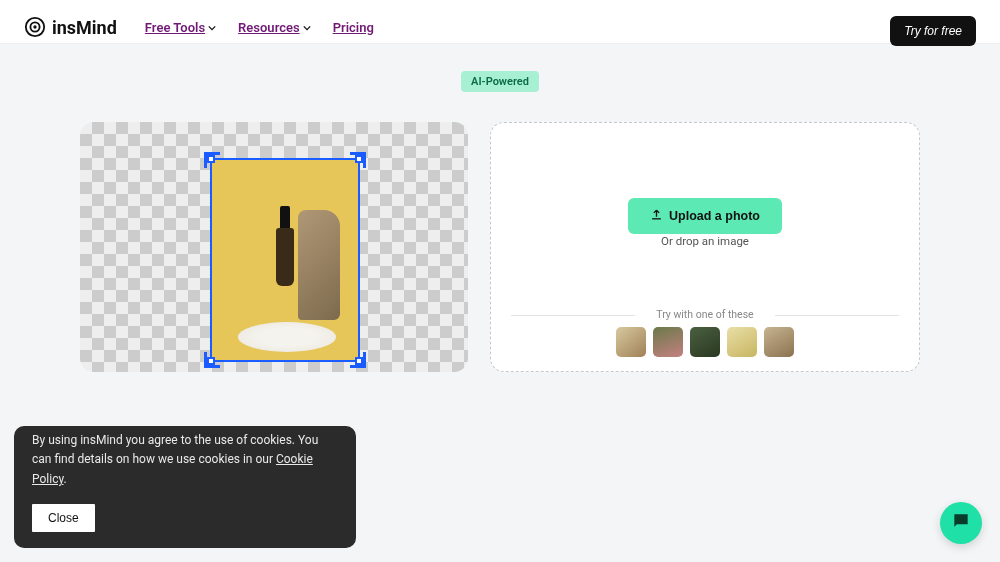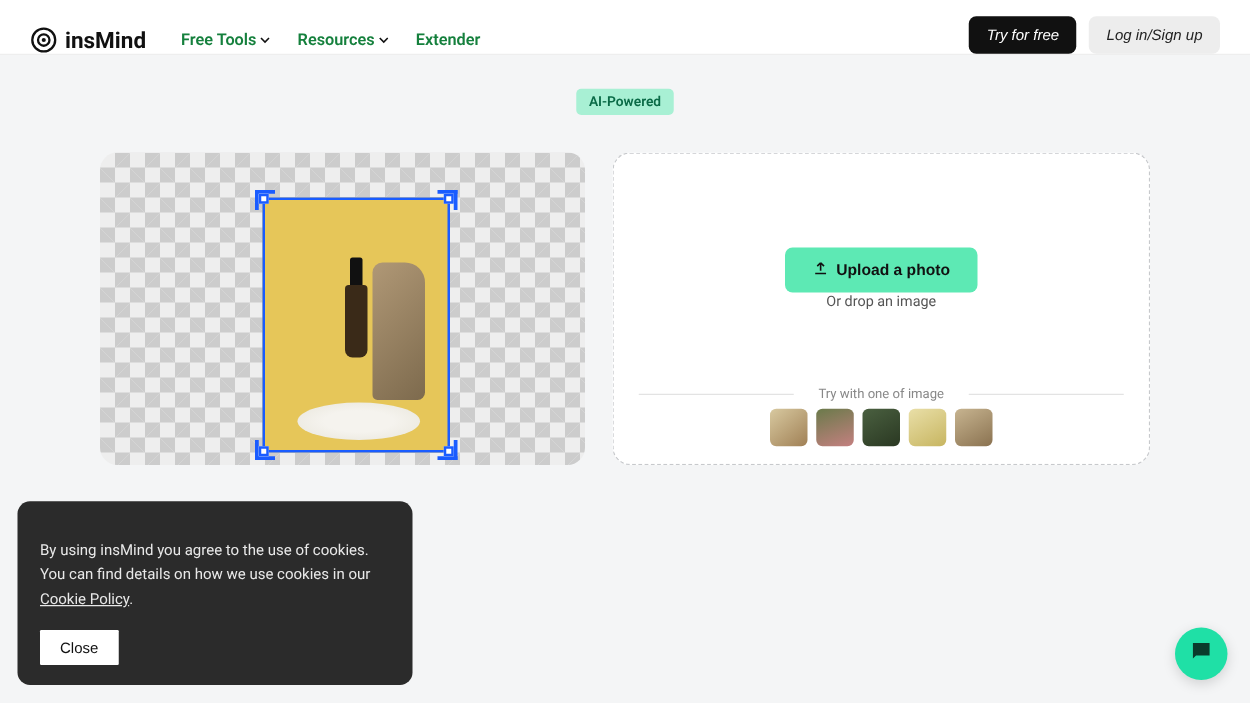--- a/index.html
+++ b/index.html
@@ -1,24 +1,24 @@
 <!DOCTYPE html>
 <html><head>
 <meta charset="utf-8">
 <style>
 * { margin: 0; padding: 0; box-sizing: border-box; }
 body { font-family: -apple-system, BlinkMacSystemFont, "Segoe UI", Roboto, sans-serif; background: #f4f5f6; width: 1000px; height: 562px; overflow: hidden; position: relative; }
 
 
-.header { background: #fff; height: 44px; display: flex; align-items: flex-end; padding: 0 24px; border-bottom: 1px solid #eee; justify-content: space-between; }
+.header { background: #fff; height: 44px; display: flex; align-items: flex-start; padding: 16px 24px; border-bottom: 1px solid #eee; justify-content: space-between; }
 .header-left { display: flex; align-items: center; gap: 28px; }
 .logo { display: flex; align-items: center; gap: 6px; font-weight: 700; font-size: 18px; color: #111; }
 .logo-icon svg { display: block; }
 .nav { display: flex; gap: 22px; }
-.nav-item { font-size: 13px; font-weight: 600; color: #15803d; display: flex; align-items: center; gap: 3px; cursor: pointer; }
+.nav-item { font-size: 13px; font-weight: 600; color: #701a75; display: flex; align-items: center; gap: 3px; cursor: pointer; text-decoration: underline; }
 .chevron { width: 8px; height: 8px; }
 .header-right { display: flex; gap: 10px; }
 .btn { font-size: 12px; padding: 8px 14px; border-radius: 6px; border: none; cursor: pointer; font-weight: 500; font-style: italic; }
 .btn-dark { background: #111; color: #fff; }
 .btn-light { background: #ededed; color: #222; }
 
 
 .hero { text-align: center; padding: 26px 20px 20px; }
 .badge { display: inline-block; background: #a8f0d4; color: #0a6b47; font-size: 11px; font-weight: 600; padding: 4px 10px; border-radius: 4px; margin-bottom: 10px; }
 .title { font-size: 36px; font-weight: 800; color: #111; line-height: 1.12; margin-bottom: 14px; letter-spacing: -0.5px; }
@@ -65,21 +65,21 @@
 .try-label::before { left:0; } .try-label::after { right:0; }
 .thumbs { display:flex; gap:7px; justify-content:center; }
 .thumb { width:30px; height:30px; border-radius:5px; cursor:pointer; }
 .t1{background:linear-gradient(140deg,#d8c9a0,#a08055);}
 .t2{background:linear-gradient(160deg,#6a7a4a,#c48080);}
 .t3{background:linear-gradient(150deg,#4a6040,#2a3822);}
 .t4{background:linear-gradient(150deg,#e9dfa8,#c7b560);}
 .t5{background:linear-gradient(150deg,#c7b490,#8a7250);}
 
 
-.cookie { position:absolute; left:14px; bottom:14px; width:316px; background:#2b2b2b; color:#e8e8e8; border-radius:10px; padding:30px 18px 16px; font-size:12px; line-height:1.65; }
+.cookie { position:absolute; left:14px; bottom:14px; width:342px; background:#2b2b2b; color:#e8e8e8; border-radius:10px; padding:5px 18px 16px; font-size:12px; line-height:1.65; }
 .cookie a { color:#e8e8e8; text-decoration:underline; cursor:pointer; }
 .cookie-close { margin-top:14px; background:#fff; border:none; color:#111; font-size:12px; padding:7px 16px; border-radius:1px; cursor:pointer; }
 
 
 .chat-fab { position:absolute; right:18px; bottom:18px; width:42px; height:42px; border-radius:50%; background:#1fe0a6; display:flex; align-items:center; justify-content:center; cursor:pointer; box-shadow:0 3px 10px rgba(0,0,0,.15); }
 .chat-fab svg { width:20px; height:20px; fill:#0a3c2c; }
 </style>
 </head>
 <body>
 
@@ -102,27 +102,26 @@
               <path d="M1 3l4 4 4-4" stroke="#111" stroke-width="1.6" fill="none"></path>
             </svg></span>
       </div>
       <div class="nav-item">
         <span>Resources</span>
         <span><svg class="chevron" viewBox="0 0 10 10">
               <path d="M1 3l4 4 4-4" stroke="#111" stroke-width="1.6" fill="none"></path>
             </svg></span>
       </div>
       <div class="nav-item">
-        <span>Extender</span>
+        <span>Pricing</span>
       </div>
     </nav>
   </div>
   <div class="header-right">
     <button class="btn btn-dark">Try for free</button>
-    <button class="btn btn-light">Log in/Sign up</button>
   </div>
 </header>
 
 <section class="hero">
   <div class="badge">AI-Powered</div>
 </section>
 
 <div class="panels">
 
   <div class="panel panel-left">
@@ -151,21 +150,21 @@
           <svg width="13" height="13" viewBox="0 0 24 24" fill="none" stroke="#111" stroke-width="2.4">
               <path d="M12 16V4m0 0l-5 5m5-5l5 5"></path>
               <path d="M4 20h16"></path>
             </svg>
         </span>
         <span>Upload a photo</span>
       </button>
       <div class="drop-text">Or drop an image</div>
     </div>
     <div class="try-section">
-      <div class="try-label">Try with one of image</div>
+      <div class="try-label">Try with one of these</div>
       <div class="thumbs">
         <div class="thumb t1"></div>
         <div class="thumb t2"></div>
         <div class="thumb t3"></div>
         <div class="thumb t4"></div>
         <div class="thumb t5"></div>
       </div>
     </div>
   </div>
 

